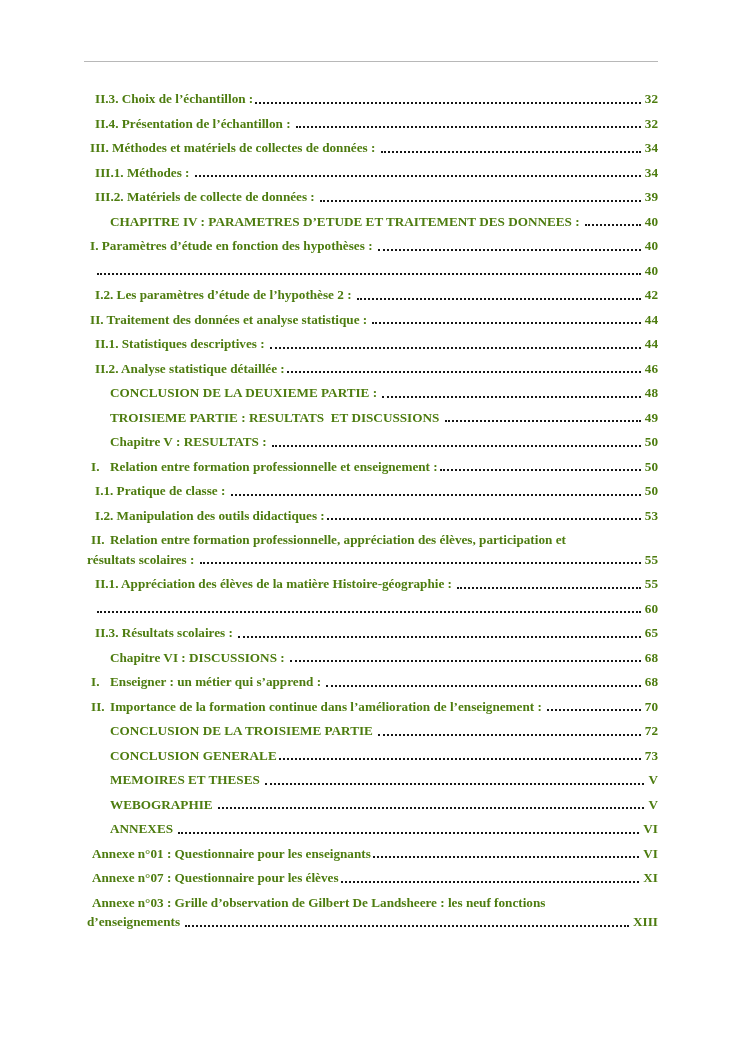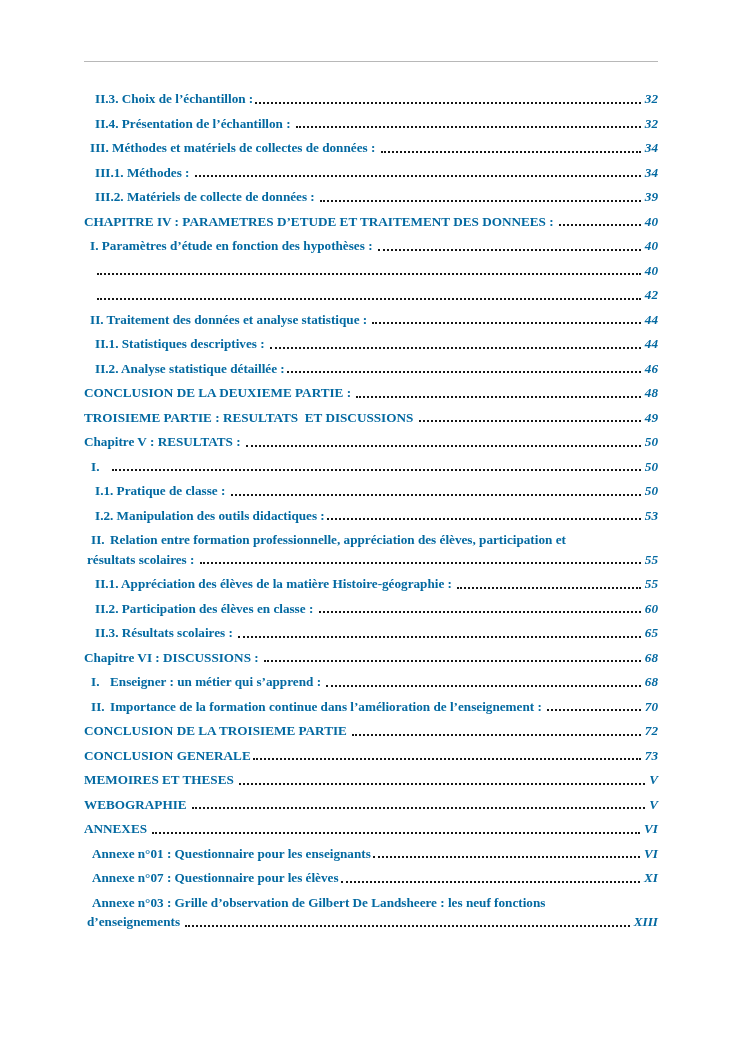--- a/index.html
+++ b/index.html
@@ -6,21 +6,21 @@
   .page {
     position: relative;
     width: 745px;
     height: 1053px;
     background: #ffffff;
     box-sizing: border-box;
     padding: 89px 87px 0 84px;
     overflow: hidden;
     font-family: "Liberation Serif", "DejaVu Serif", serif;
     font-weight: bold;
-    color: #0369a1;
+    color: #4d7c0f;
   }
   .header-rule {
     position: absolute;
     top: 61px;
     left: 84px;
     width: 574px;
     height: 1px;
     background: #b8b8b8;
   }
   .row {
@@ -32,22 +32,22 @@
   }
   .row.tight { margin-bottom: 0; }
   .label { white-space: pre; }
   .num { display: inline-block; width: 19px; white-space: pre; }
   .dots {
     flex: 1 1 0;
     min-width: 6px;
     border-bottom: 2px dotted #161616;
     margin: 0 1px 5px 2px;
   }
-  .page-num { white-space: pre; padding-left: 3px; font-style: italic; }
-  .pl-chapter  { padding-left: 0; }
+  .page-num { white-space: pre; padding-left: 3px; }
+  .pl-chapter  { padding-left: 0; margin-left: 26px; }
   .pl-section  { padding-left: 6px; }
   .pl-sub      { padding-left: 11px; }
   .pl-numbered { padding-left: 7px; }
   .pl-annexe   { padding-left: 8px; align-items: flex-end; }
   .pl-hang     { padding-left: 3px; justify-content: space-between; }
 </style>
 </head>
 <body>
 
 <div class="page">
@@ -86,20 +86,21 @@
       <div class="row pl-section">
         <span class="label">I. Paramètres d’étude en fonction des hypothèses : </span>
         <span class="dots"></span>
         <span class="page-num">40</span>
       </div>
       <div class="row pl-sub">
         <span class="dots"></span>
         <span class="page-num">40</span>
       </div>
       <div class="row pl-sub">
+        <span class="label">I.2. Les paramètres d’étude de l’hypothèse 2 : </span>
         <span class="dots"></span>
         <span class="page-num">42</span>
       </div>
       <div class="row pl-section">
         <span class="label">II. Traitement des données et analyse statistique : </span>
         <span class="dots"></span>
         <span class="page-num">44</span>
       </div>
       <div class="row pl-sub">
         <span class="label">II.1. Statistiques descriptives : </span>
@@ -121,20 +122,21 @@
         <span class="dots"></span>
         <span class="page-num">49</span>
       </div>
       <div class="row pl-chapter">
         <span class="label">Chapitre V : RESULTATS : </span>
         <span class="dots"></span>
         <span class="page-num">50</span>
       </div>
       <div class="row pl-numbered">
         <span class="num">I.</span>
+        <span class="label">Relation entre formation professionnelle et enseignement :</span>
         <span class="dots"></span>
         <span class="page-num">50</span>
       </div>
       <div class="row pl-sub">
         <span class="label">I.1. Pratique de classe : </span>
         <span class="dots"></span>
         <span class="page-num">50</span>
       </div>
       <div class="row pl-sub">
         <span class="label">I.2. Manipulation des outils didactiques :</span>
@@ -149,21 +151,20 @@
         <span class="label">résultats scolaires : </span>
         <span class="dots"></span>
         <span class="page-num">55</span>
       </div>
       <div class="row pl-sub">
         <span class="label">II.1. Appréciation des élèves de la matière Histoire-géographie : </span>
         <span class="dots"></span>
         <span class="page-num">55</span>
       </div>
       <div class="row pl-sub">
-        <span class="label">II.2. Participation des élèves en classe : </span>
         <span class="dots"></span>
         <span class="page-num">60</span>
       </div>
       <div class="row pl-sub">
         <span class="label">II.3. Résultats scolaires : </span>
         <span class="dots"></span>
         <span class="page-num">65</span>
       </div>
       <div class="row pl-chapter">
         <span class="label">Chapitre VI : DISCUSSIONS : </span>

